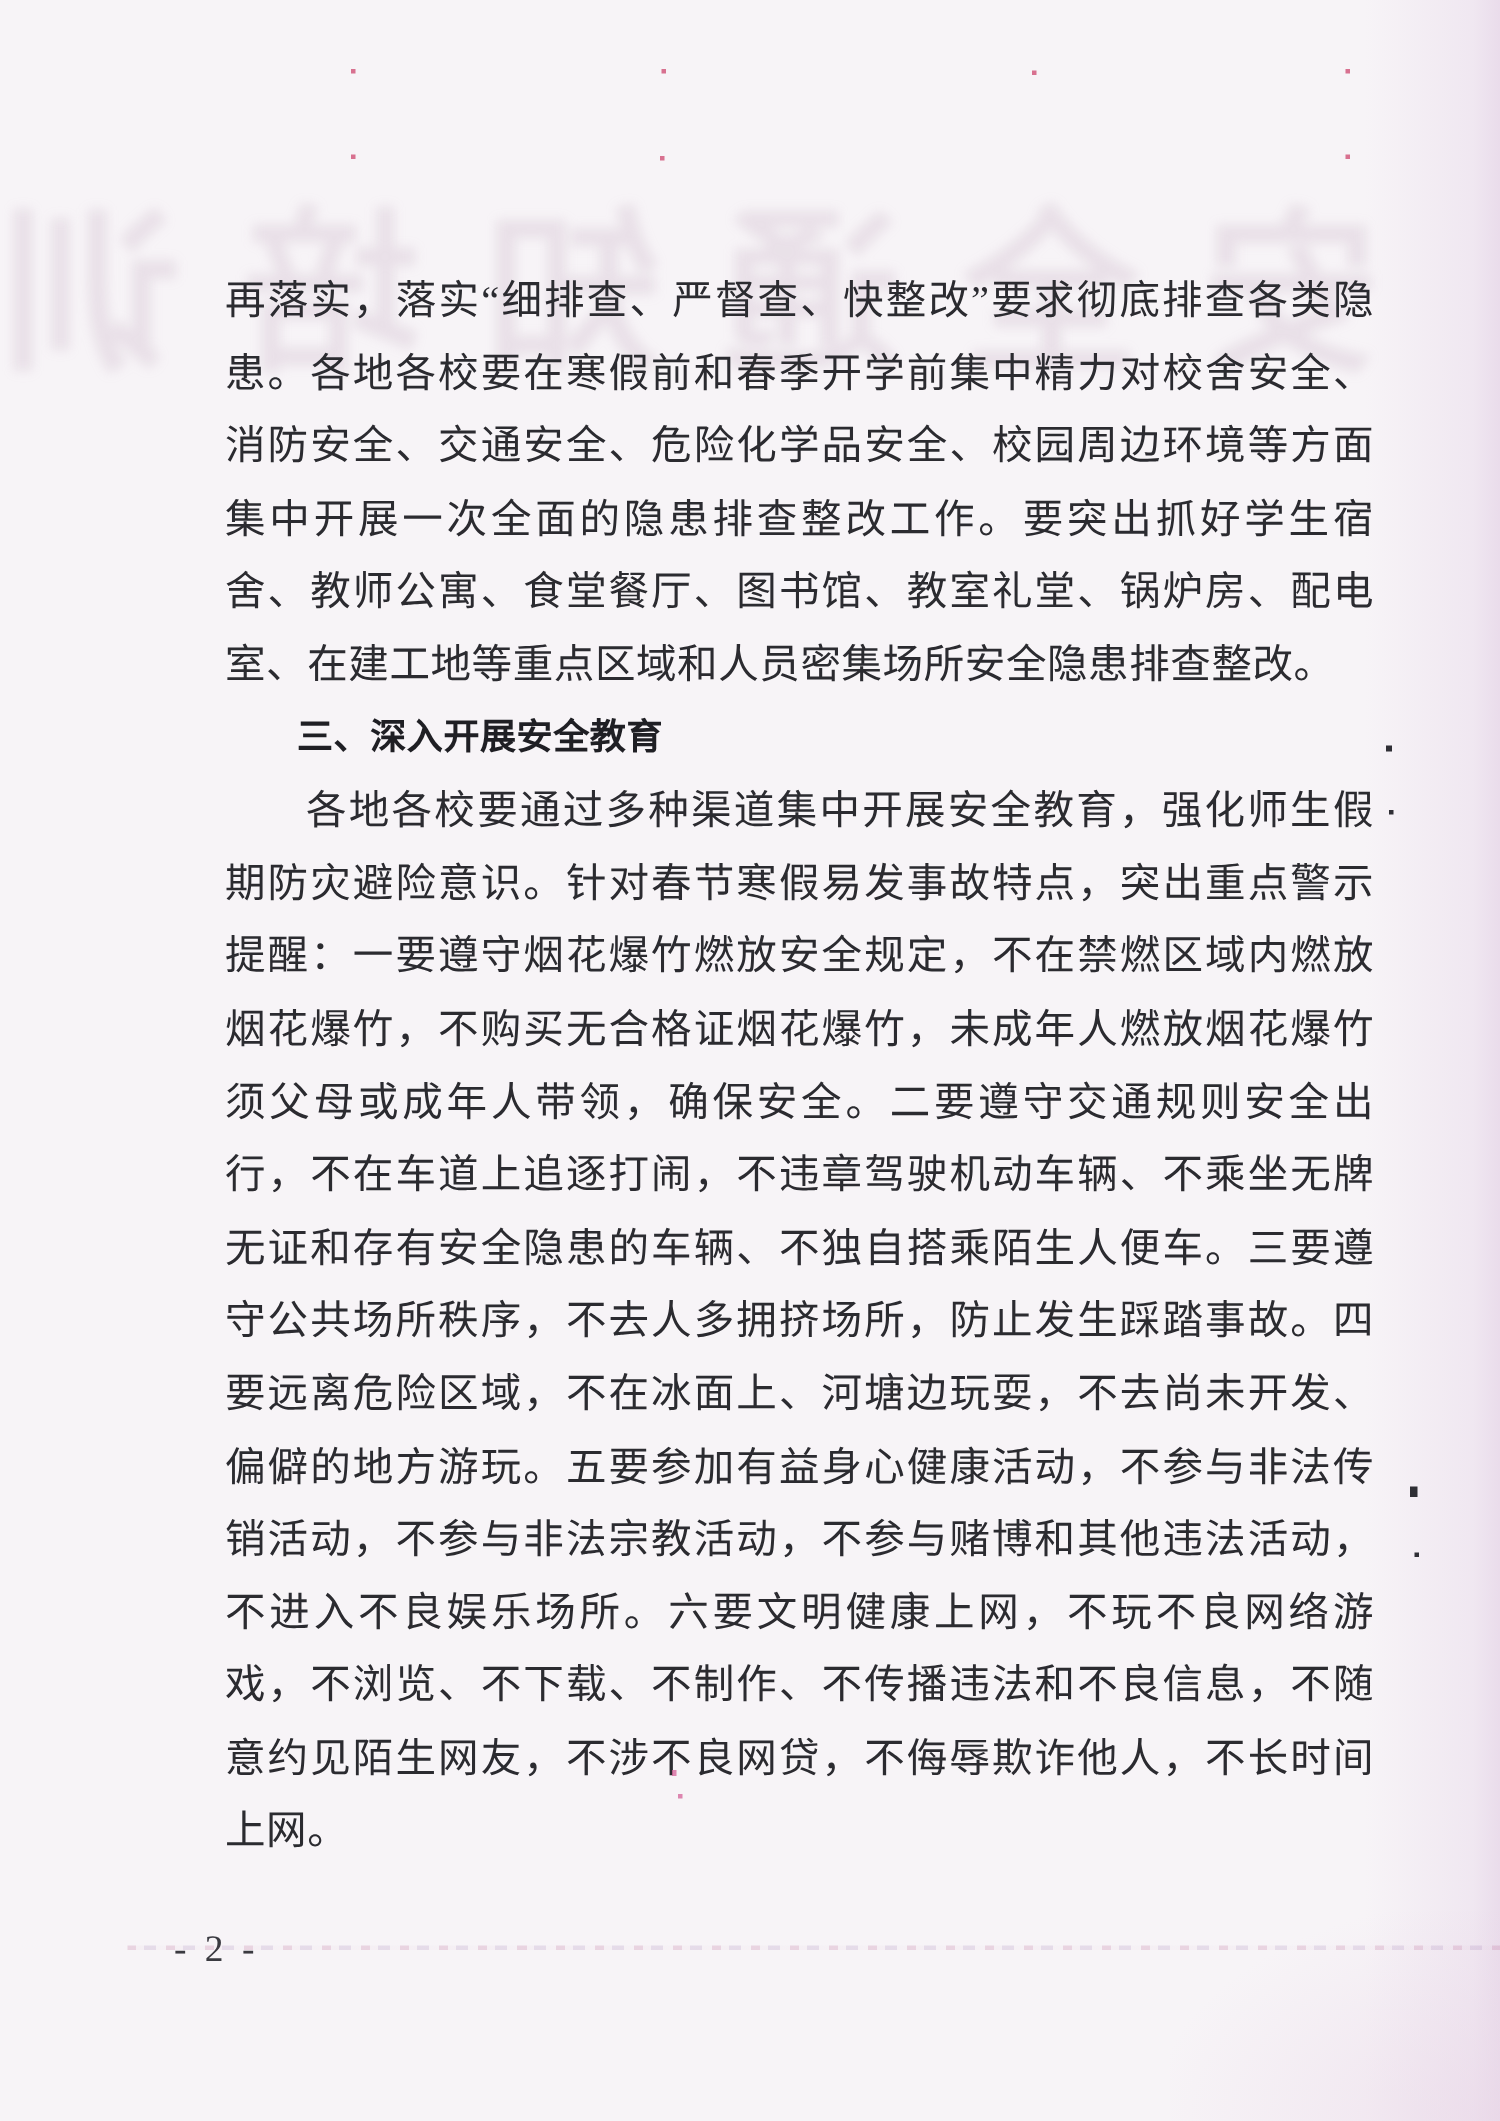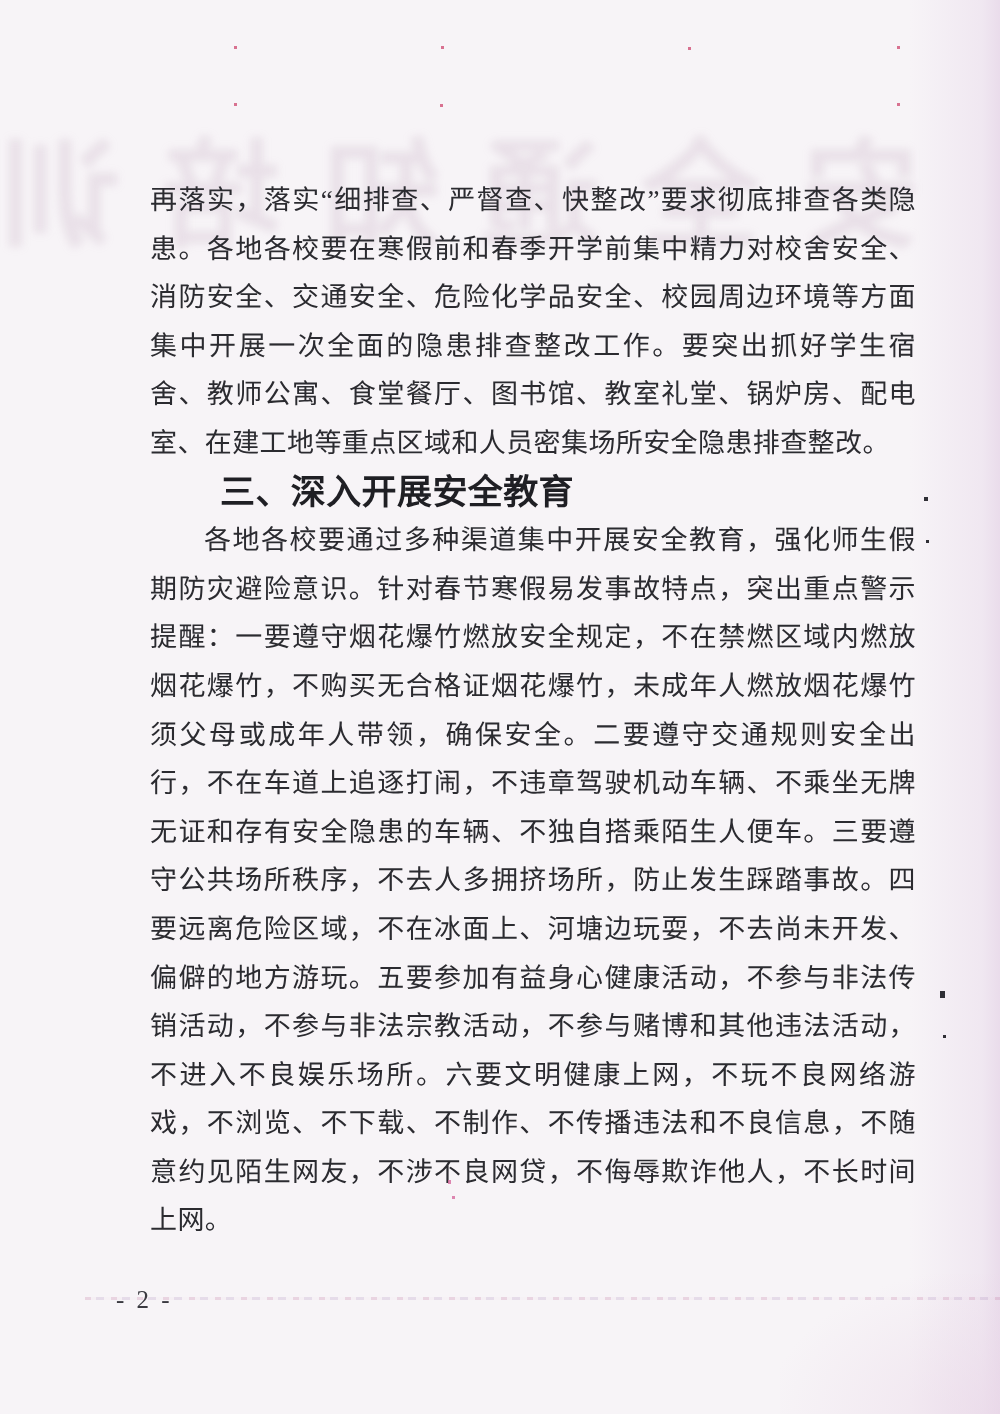--- a/index.html
+++ b/index.html
@@ -64,21 +64,21 @@
     margin: 0;
     padding: 0;
   }
   .para-indent {
     text-indent: 2em;
   }
   .sec-heading {
     text-indent: 2em;
     font-family: "Liberation Sans", "DejaVu Sans", sans-serif;
     font-weight: bold;
-    font-size: 35px;
+    font-size: 24px;
     color: #1f1f24;
   }
   .page-number {
     position: absolute;
     left: 116px;
     top: 1286px;
     font-size: 25px;
     letter-spacing: 3px;
     color: #3a3a40;
     font-family: "Liberation Serif", "DejaVu Serif", serif;

